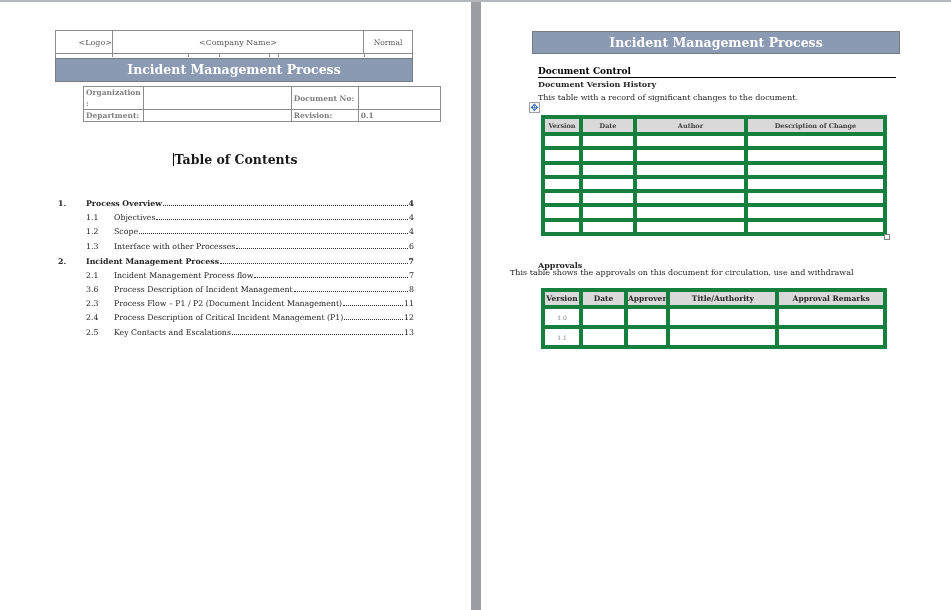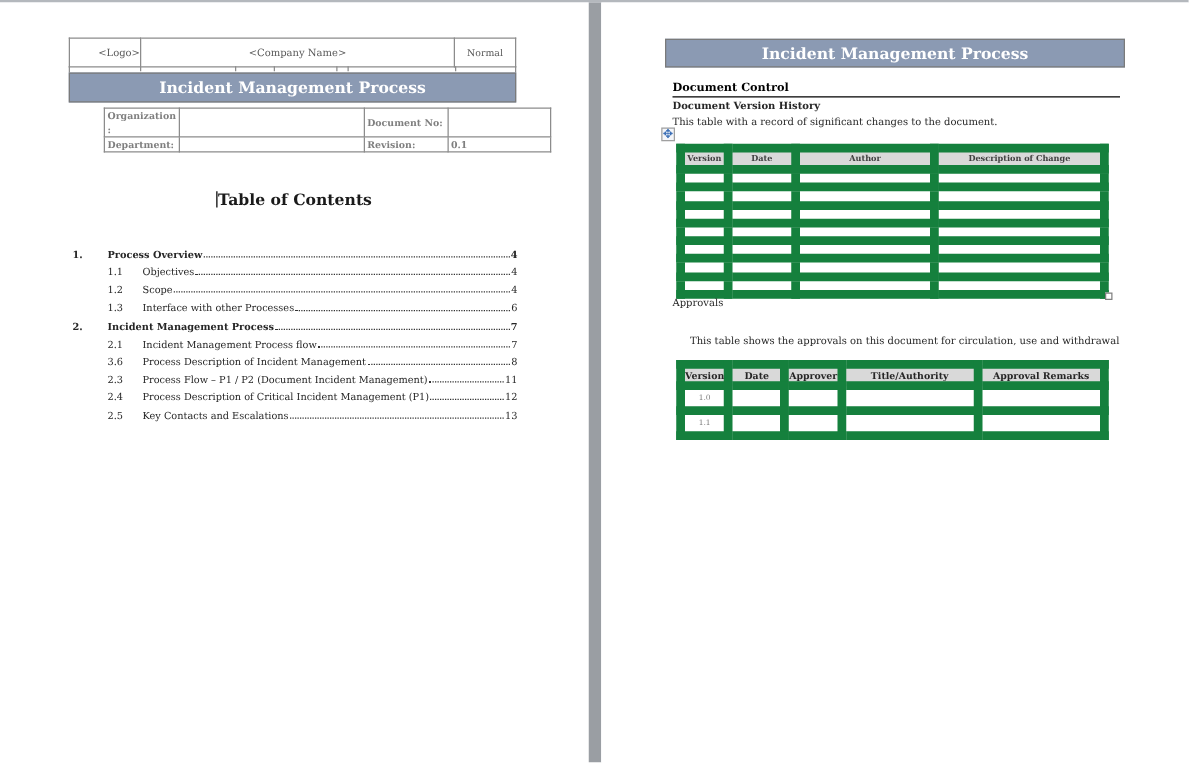--- a/index.html
+++ b/index.html
@@ -37,31 +37,31 @@
 
   
   .r-title { position: absolute; left: 532px; top: 31px; width: 368px; height: 23px; background: #8b9ab3; border: 1px solid #7a7a7a; color: #ffffff; font-weight: bold; font-size: 12.5px; text-align: center; line-height: 21px; }
   .dc-heading { position: absolute; left: 538px; top: 66px; width: 358px; font-size: 9px; font-weight: bold; color: #000; border-bottom: 1px solid #000; padding-bottom: 1px; }
   .dvh-heading { position: absolute; left: 538px; top: 79px; font-size: 8px; font-weight: bold; color: #262626; }
   .dvh-desc { position: absolute; left: 538px; top: 93px; font-size: 8px; color: #262626; }
   .move-handle { position: absolute; left: 529px; top: 102px; width: 11px; height: 11px; border: 1px solid #a0a0a0; background: #f4f6fa; color: #3b6fb6; font-size: 10px; line-height: 9px; text-align: center; }
   .resize-handle { position: absolute; left: 884px; top: 234px; width: 6px; height: 6px; border: 1px solid #808080; background: #fff; }
 
   .grid { position: absolute; border-collapse: collapse; }
-  .grid th, .grid td { border: 7px solid #15803d; }
+  .grid th, .grid td { border: 4px solid #15803d; }
   .grid th { background: #d9d9d9; font-size: 6.5px; color: #404040; font-weight: bold; text-align: center; }
   .vh { left: 541px; top: 115px; width: 346px; }
   .vh th { height: 17px; }
   .vh td { height: 14.3px; }
   .ap { left: 541px; top: 288px; width: 346px; }
   .ap th { height: 17px; font-size: 7.5px; color: #262626; background: #d9d9d9; }
   .ap td { height: 20px; font-size: 6px; color: #7f7f7f; text-align: center; }
 
-  .appr-heading { position: absolute; left: 538px; top: 238px; font-size: 8px; font-weight: normal; color: #262626; }
-  .appr-desc { position: absolute; left: 552px; top: 268px; font-size: 8px; color: #262626; }
+  .appr-heading { position: absolute; left: 538px; top: 260px; font-size: 8px; font-weight: bold; color: #262626; }
+  .appr-desc { position: absolute; left: 510px; top: 268px; font-size: 8px; color: #262626; }
 </style>
 </head>
 <body>
 
 <div class="top-rule"></div>
 
 <div class="page page-left"></div>
 <div class="gutter"></div>
 <div class="page page-right"></div>
 

